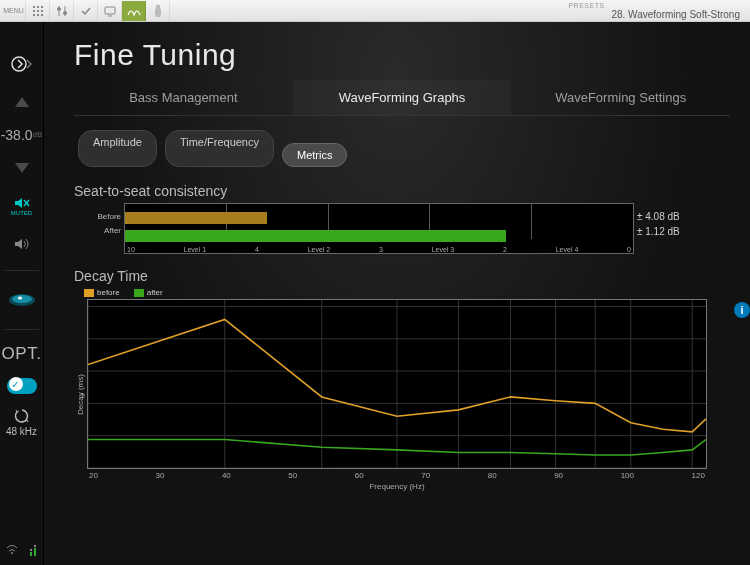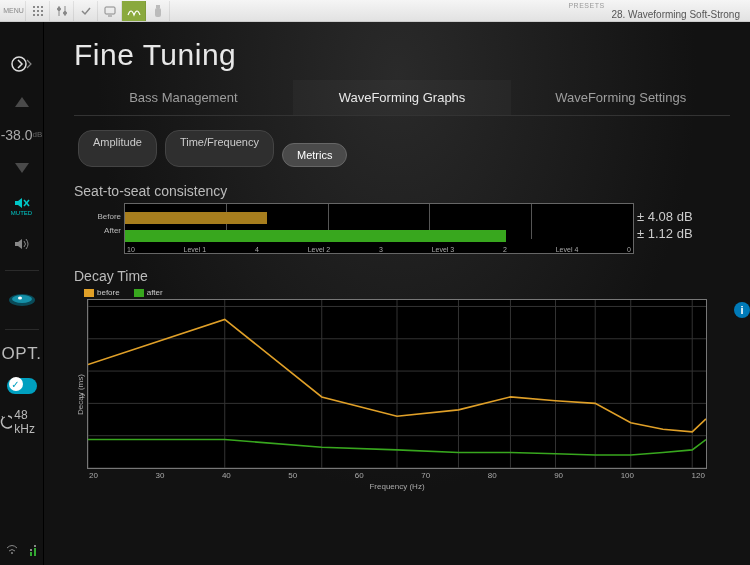--- a/index.html
+++ b/index.html
@@ -17,40 +17,40 @@
   .mainrow { display:flex; height:543px; background:#0a0a0a; position:relative; }
   .sidebar { width:44px; background:#111; border-right:1px solid #000; display:flex; flex-direction:column; align-items:center; padding-top:30px; gap:14px; position:relative; }
   .sidebar .iconbtn { width:30px; height:24px; display:flex; align-items:center; justify-content:center; color:#777; cursor:pointer; }
   .sidebar .iconbtn.tealtxt { color:#00c7c7; font-size:8px; display:flex; flex-direction:column; align-items:center; }
   .gain { color:#aaa; font-size:14px; font-weight:300; display:flex; flex-direction:row; align-items:center; line-height:1; }
   .gain .unit { font-size:8px; color:#666; }
   .sep { width:34px; height:1px; background:#2b2b2b; }
   .optlbl { font-size:17px; color:#bbb; letter-spacing:.5px; }
   .toggle { width:30px; height:16px; border-radius:8px; background:#00a0c0; position:relative; cursor:pointer; }
   .toggle::after { content:"✓"; position:absolute; left:2px; top:-1px; width:14px; height:14px; background:#fff; border-radius:50%; font-size:10px; color:#00a0c0; display:flex; align-items:center; justify-content:center; }
-  .clock { color:#bbb; font-size:12px; display:flex; flex-direction:row; align-items:center; gap:2px; }
+  .clock { color:#bbb; font-size:10px; display:flex; flex-direction:column; align-items:center; gap:2px; }
   .sidebot { position:absolute; bottom:6px; width:100%; display:flex; justify-content:space-around; }
   .sidebot span { font-size:10px; color:#888; }
   
   .content { flex:1; position:relative; padding:16px 20px 8px 30px; background:radial-gradient(ellipse at 50% 10%, #2a2a2a 0%, #121212 60%); }
   h1 { font-size:30px; font-weight:200; color:#e8e8e8; letter-spacing:.5px; margin-bottom:8px; }
   .tabs1 { display:flex; border-bottom:1px solid #333; }
   .tab1 { flex:1; text-align:center; padding:10px 6px; font-size:13px; color:#9e9e9e; cursor:pointer; }
   .tab1.active { color:#e8e8e8; background:rgba(255,255,255,.03); }
   .subtabs { display:flex; gap:8px; padding:14px 4px; }
   .pill { padding:5px 14px; border-radius:14px; font-size:11px; background:#2f2f2f; color:#ccc; cursor:pointer; border:1px solid #444; }
   .pill.active { background:#4a4a4a; border-color:#666; color:#fff;margin-top:13px; }
   
   .sect { margin-top:2px; }
   .secttitle { font-size:14px; color:#bbb; font-weight:300; margin-bottom:4px; }
   
   .barbox { background:#000; border:1px solid #666; padding:4px 0 0 0; width:510px; margin-left:50px; position:relative; }
   .barrow { display:flex; align-items:center; height:16px; }
   .barlbl { position:absolute; left:-42px; width:38px; text-align:right; font-size:8px; color:#bbb; }
-  .baroutlbl { position:absolute; right:-60px; width:56px; font-size:13px; color:#ccc; }
+  .baroutlbl { position:absolute; right:-60px; width:56px; font-size:10px; color:#ccc; }
   .grid5 { position:absolute; top:0; left:0; right:0; bottom:14px; display:flex; }
   .grid5 div { flex:1; border-right:1px solid #555; }
   .grid5 div:last-child { border-right:none; }
   .bar { height:12px; position:relative; z-index:1; }
   .bar.before { background:#a77e1e; width:28%; margin-top:4px; margin-left:0; }
   .bar.after { background:#38a71e; width:75%; margin-top:4px; margin-left:0; }
   .barticks { display:flex; justify-content:space-between; font-size:7px; color:#aaa; padding:0 2px; margin-top:4px; position:relative; z-index:1; }
   
   .legend { display:flex; gap:14px; font-size:8px; color:#ccc; margin:4px 0 2px 10px; align-items:center; }
   .swatch { width:10px; height:8px; display:inline-block; margin-right:3px; vertical-align:middle; }

